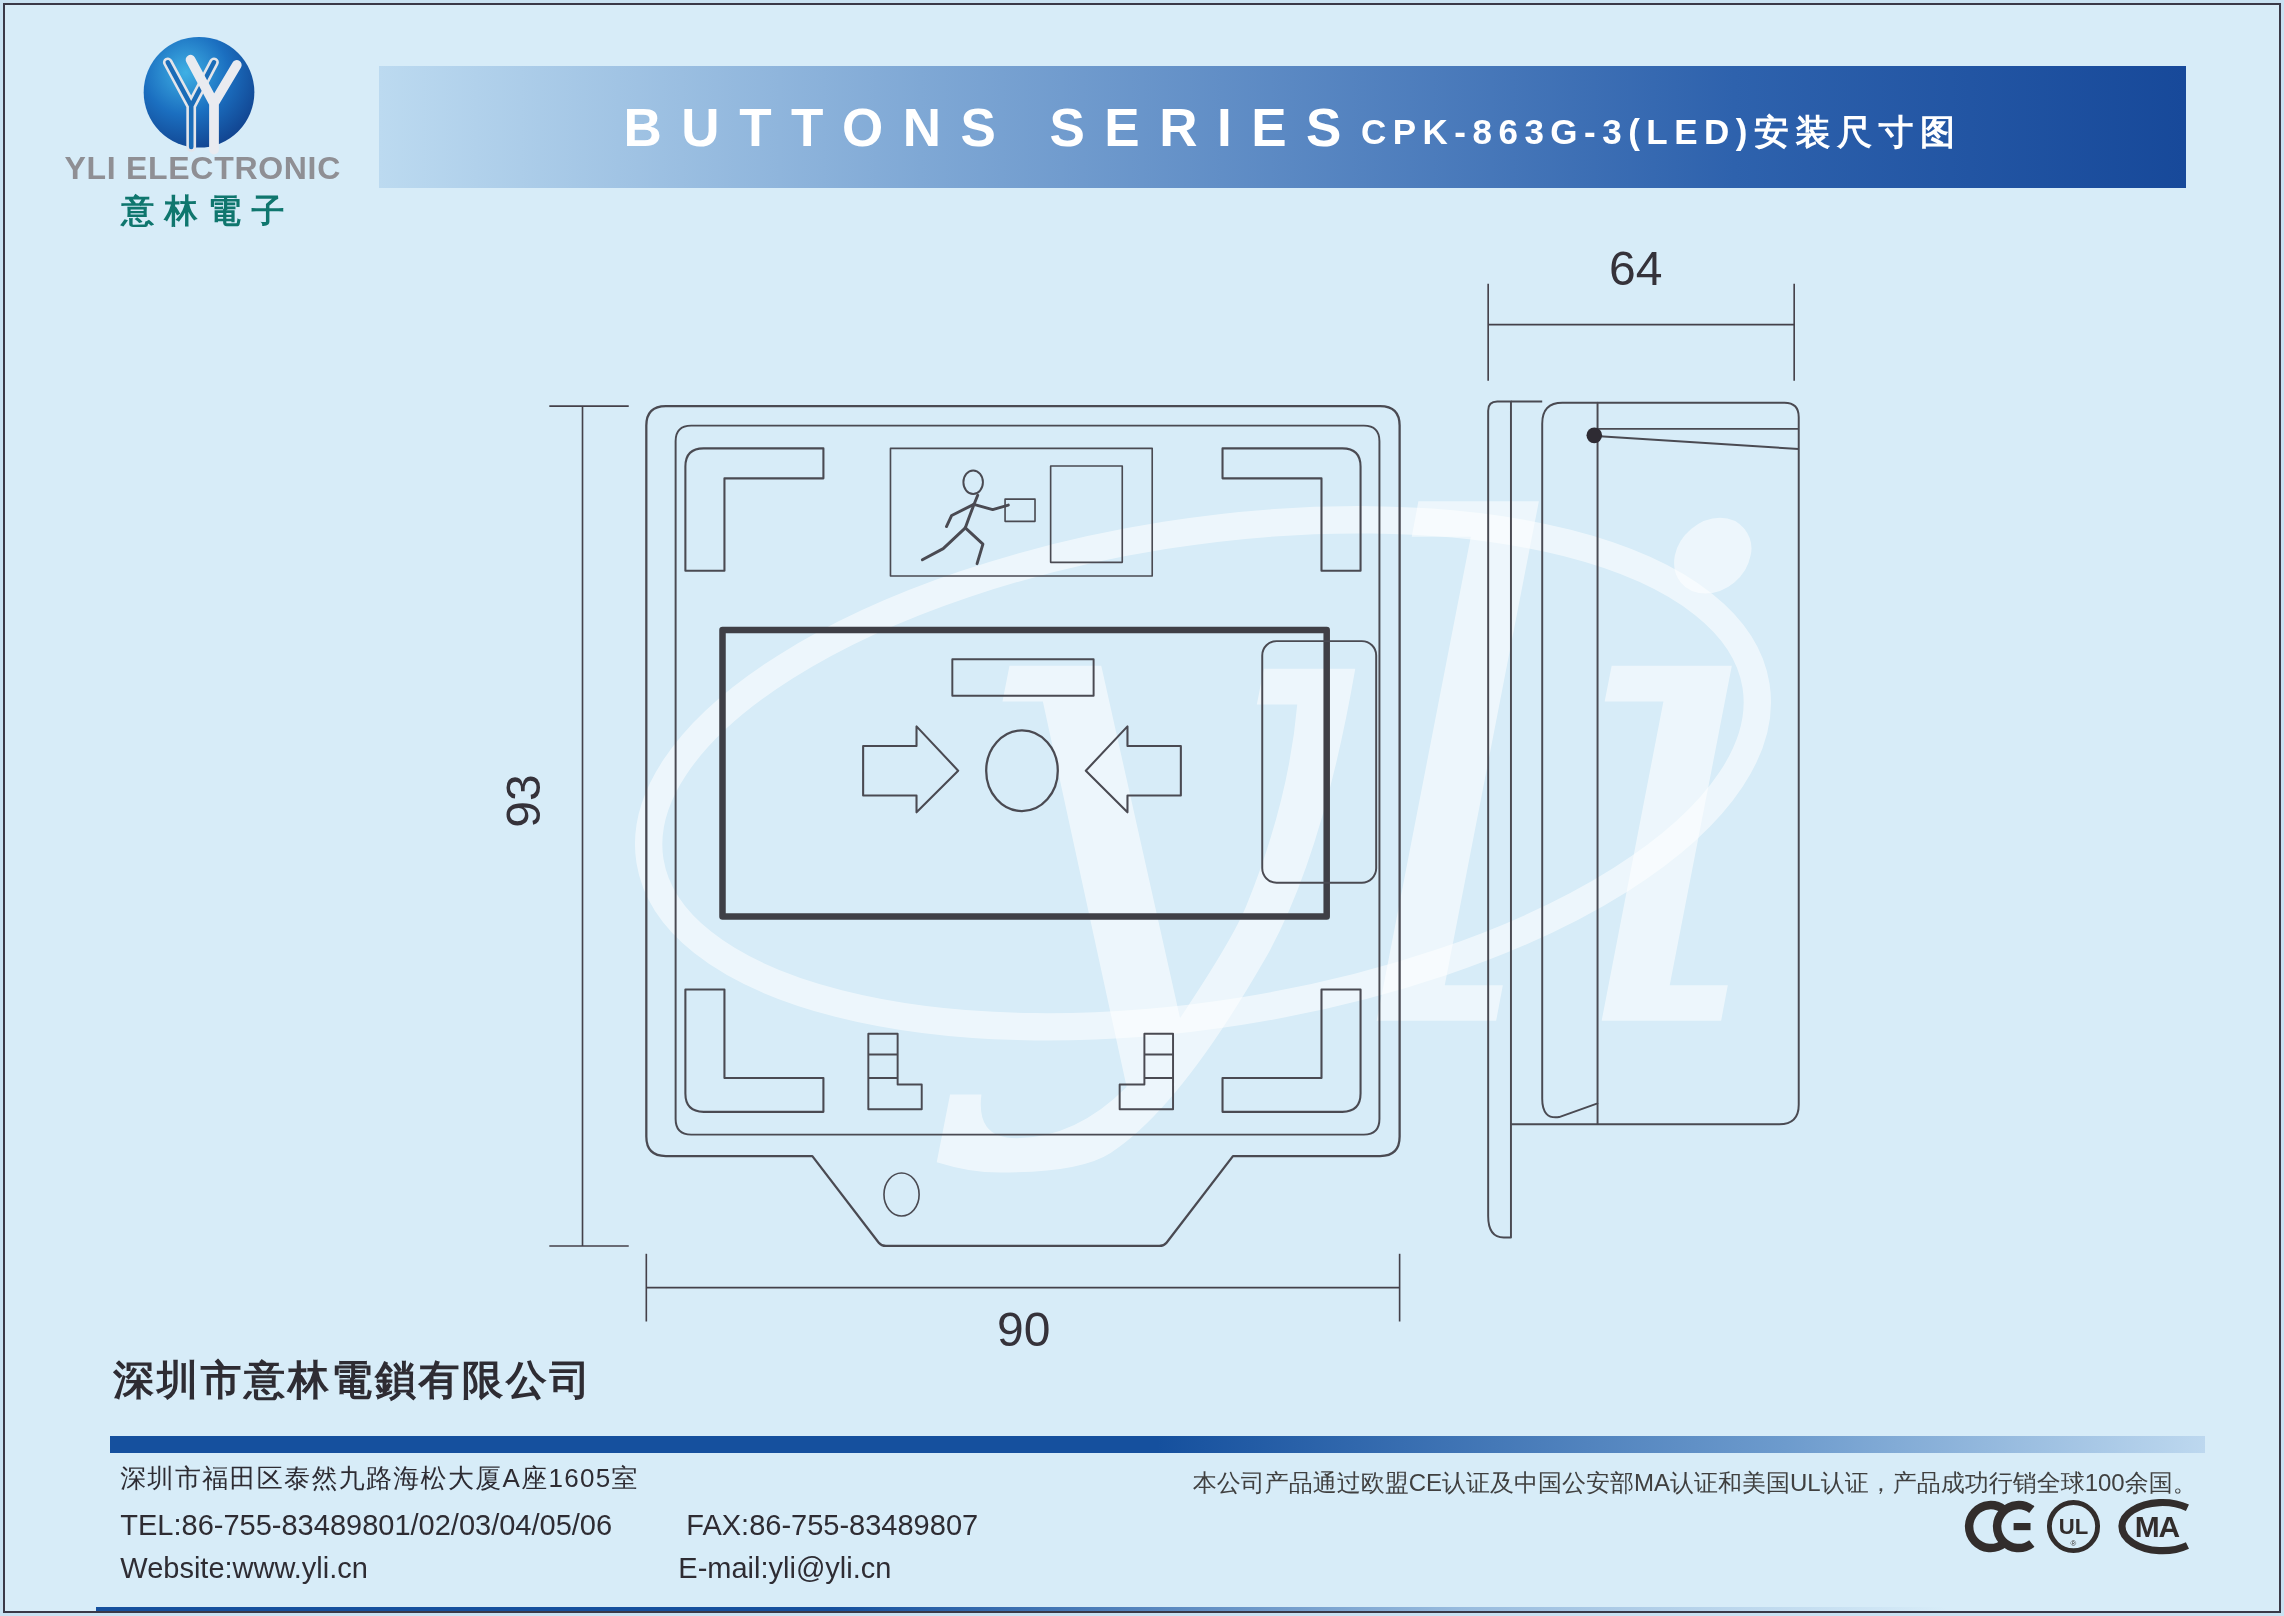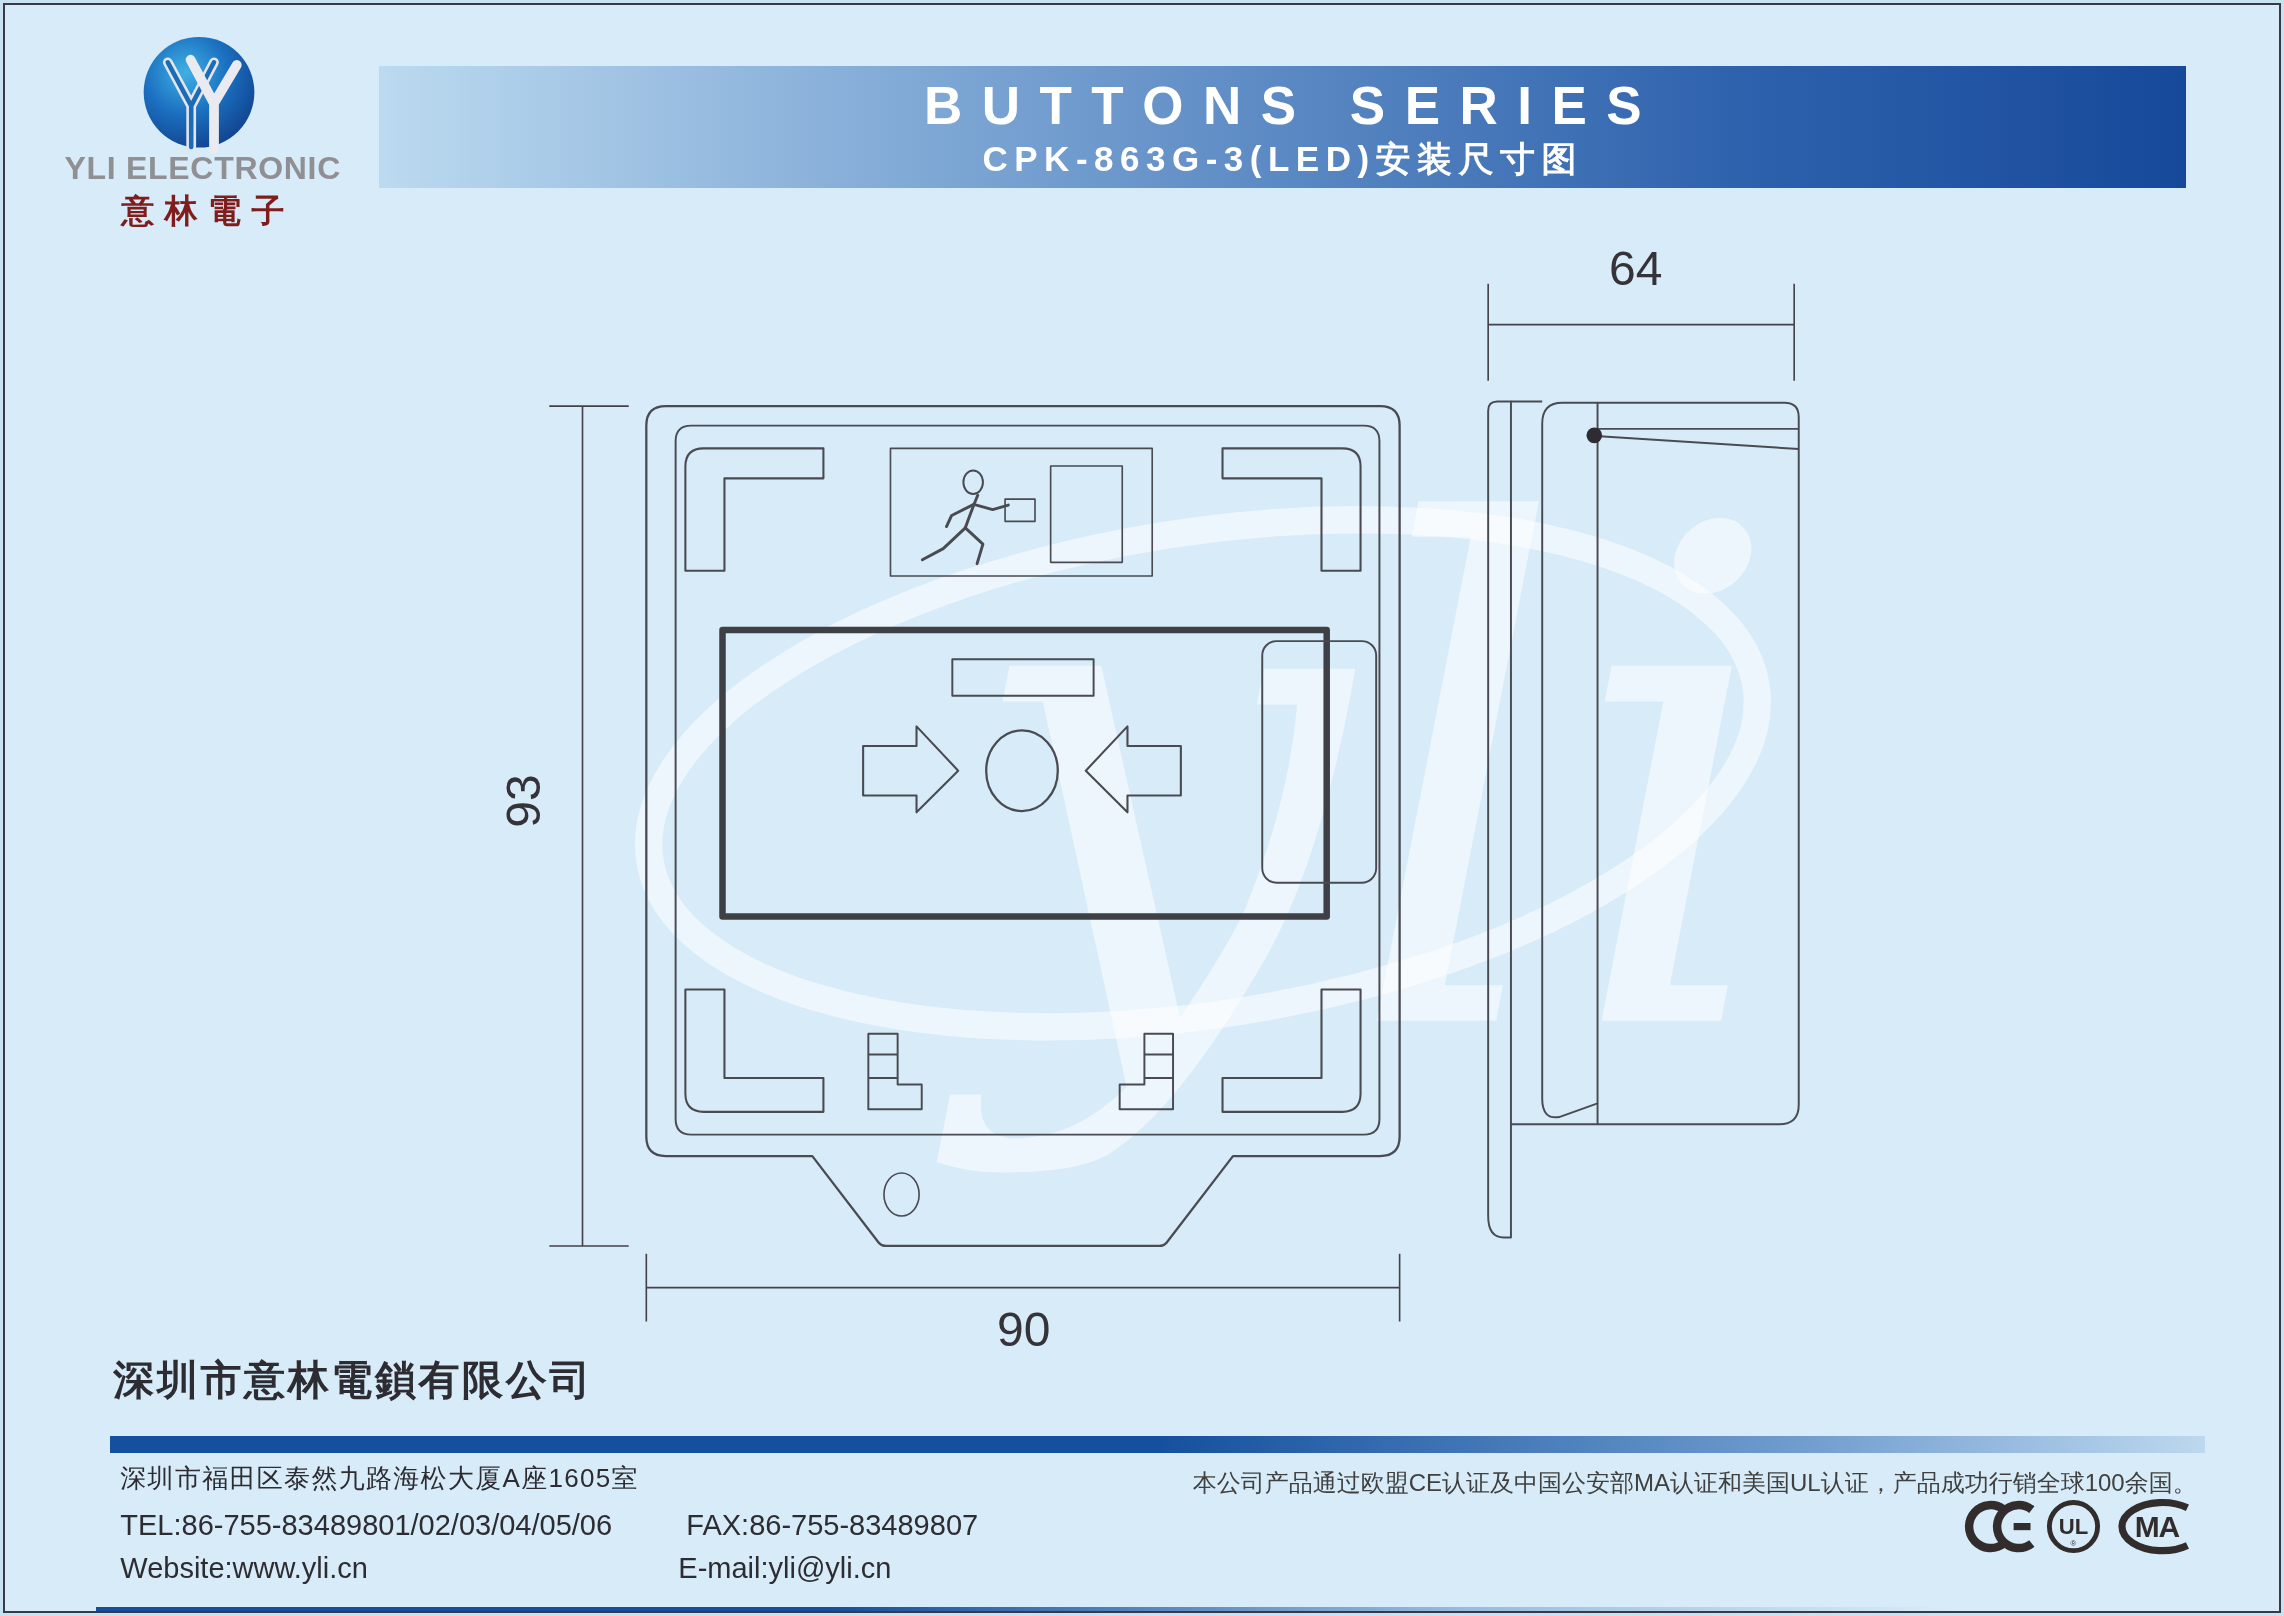--- a/index.html
+++ b/index.html
@@ -14,26 +14,26 @@
     background:#d7ecf8;border:2px solid #3a3947;overflow:hidden;
   }
   .abs{position:absolute;}
   
   .company-en{
     left:46px;top:145px;width:303px;text-align:center;
     font-size:32px;font-weight:bold;color:#8f8f94;letter-spacing:0.7px;white-space:nowrap;
   }
   .company-cn{
     left:46px;top:184px;width:303px;text-align:center;
-    font-size:33px;font-weight:bold;color:#7f1d1d;letter-spacing:10.4px;text-indent:10.4px;white-space:nowrap;
+    font-size:33px;font-weight:bold;color:#0f766e;letter-spacing:10.4px;text-indent:10.4px;white-space:nowrap;
   }
   .banner{
     left:374px;top:61px;width:1807px;height:122px;
     background:linear-gradient(90deg,#bcdaf0 0%,#7fa8d5 30%,#2e62ad 75%,#17499a 100%);
-    display:flex;flex-direction:column;align-items:center;justify-content:center;
+    display:flex;flex-direction:row;align-items:center;justify-content:center;
   }
   .banner-title{
     color:#ffffff;font-size:53px;font-weight:bold;letter-spacing:19.5px;text-indent:19.5px;line-height:1;white-space:nowrap;
   }
   .banner-subtitle{
     color:#ffffff;font-size:35px;font-weight:bold;letter-spacing:6.5px;line-height:1;margin-top:9px;white-space:nowrap;
   }
   
   .dim-label{
     color:#35323a;font-size:48px;line-height:1;text-align:center;white-space:nowrap;

